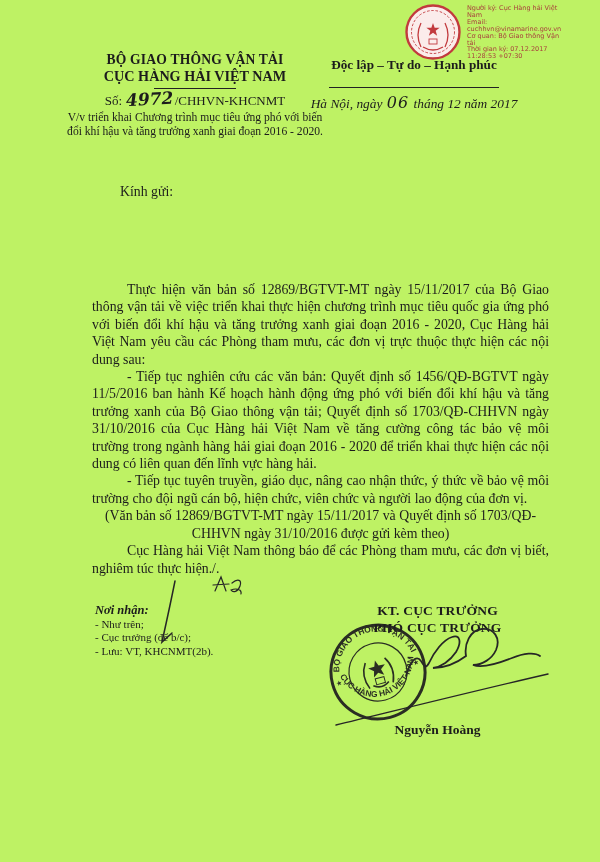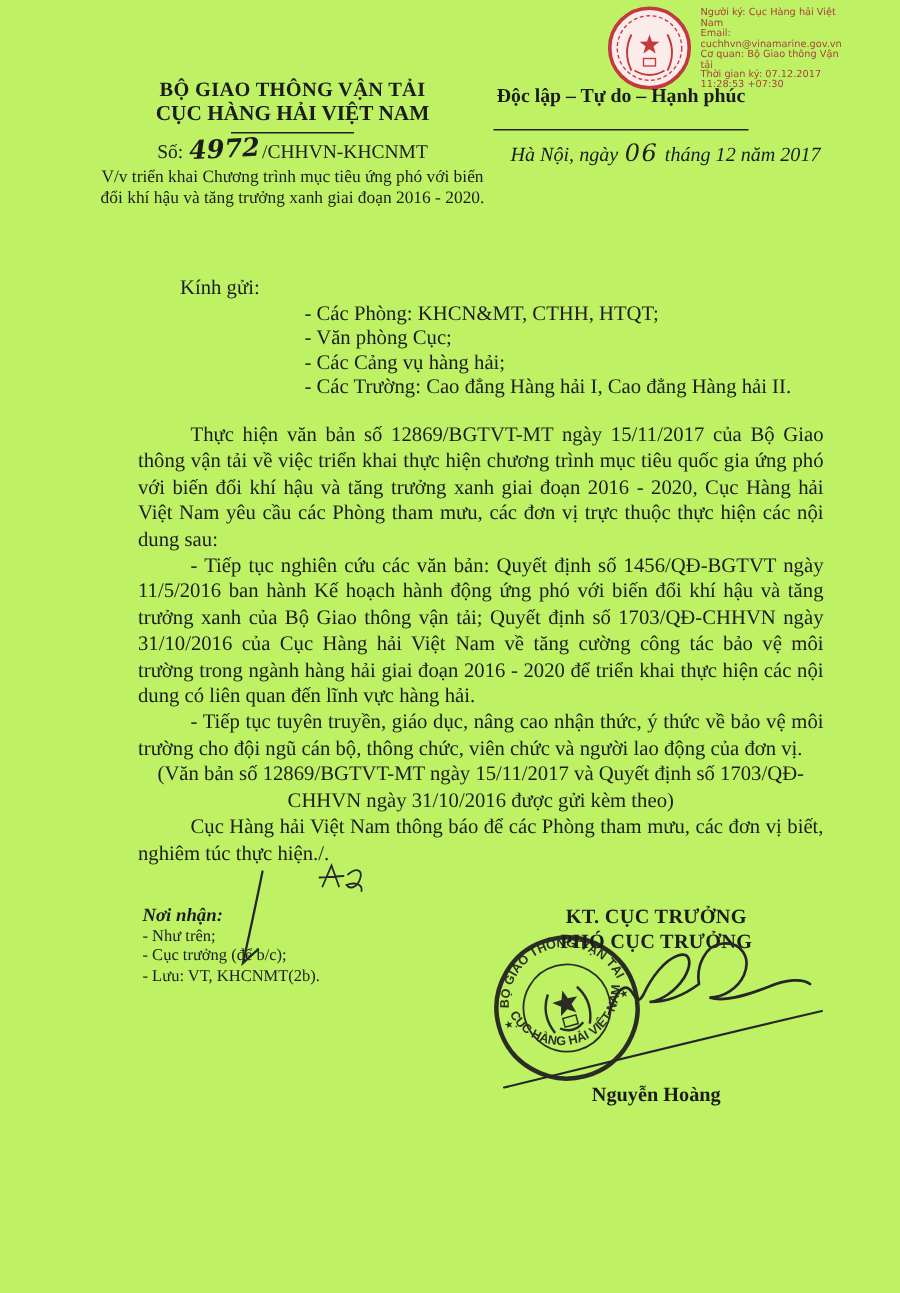--- a/index.html
+++ b/index.html
@@ -21,21 +21,21 @@
   .hand-number{display:inline-block;font-family:"DejaVu Serif",serif;font-style:italic;
                font-weight:bold;font-size:17px;line-height:12px;transform:rotate(-3deg);
                margin:0 1px;}
   .subject{font-size:11.6px;line-height:13.6px;margin-top:2px;}
 
   
   .national-block{position:absolute;left:281px;top:55px;width:266px;text-align:center;}
   .nat-l1{font-size:12.8px;font-weight:bold;white-space:nowrap;}
   .nat-l2{display:inline-block;font-size:13.2px;font-weight:bold;
           border-bottom:1.4px solid #222;padding:0 2px 14px;margin-top:1px;}
-  .date-line{margin-top:8px;font-style:italic;font-size:13.4px;white-space:nowrap;text-align:right;}
+  .date-line{margin-top:8px;font-style:italic;font-size:13.4px;white-space:nowrap;}
   .hand-day{display:inline-block;font-family:"DejaVu Serif",serif;font-style:italic;
             font-size:16px;line-height:12px;letter-spacing:1px;margin:0 1px;}
 
   
   .kinh-gui{position:absolute;left:120px;top:184px;font-size:13.8px;line-height:16.6px;}
   .kg-items{margin-left:83px;}
 
   
   .body-text{position:absolute;left:92px;top:281px;width:457px;
              font-size:13.8px;line-height:17.4px;text-align:justify;}
@@ -98,32 +98,26 @@
     <div><span class="nat-l2">Độc lập – Tự do – Hạnh phúc</span></div>
     <div class="date-line">
       <span>Hà Nội, ngày</span>
       <span class="hand-day">06</span>
       <span>tháng 12 năm 2017</span>
     </div>
   </div>
 
   <div class="kinh-gui">
     <div>Kính gửi:</div>
-    <div class="kg-items">
-      <div>- Các Phòng: KHCN&amp;MT, CTHH, HTQT;</div>
-      <div>- Văn phòng Cục;</div>
-      <div>- Các Cảng vụ hàng hải;</div>
-      <div>- Các Trường: Cao đẳng Hàng hải I, Cao đẳng Hàng hải II.</div>
-    </div>
   </div>
 
   <div class="body-text">
     <p class="ind">Thực hiện văn bản số 12869/BGTVT-MT ngày 15/11/2017 của Bộ Giao thông vận tải về việc triển khai thực hiện chương trình mục tiêu quốc gia ứng phó với biến đổi khí hậu và tăng trưởng xanh giai đoạn 2016 - 2020, Cục Hàng hải Việt Nam yêu cầu các Phòng tham mưu, các đơn vị trực thuộc thực hiện các nội dung sau:</p>
     <p class="ind">- Tiếp tục nghiên cứu các văn bản: Quyết định số 1456/QĐ-BGTVT ngày 11/5/2016 ban hành Kế hoạch hành động ứng phó với biến đổi khí hậu và tăng trưởng xanh của Bộ Giao thông vận tải; Quyết định số 1703/QĐ-CHHVN ngày 31/10/2016 của Cục Hàng hải Việt Nam về tăng cường công tác bảo vệ môi trường trong ngành hàng hải giai đoạn 2016 - 2020 để triển khai thực hiện các nội dung có liên quan đến lĩnh vực hàng hải.</p>
-    <p class="ind">- Tiếp tục tuyên truyền, giáo dục, nâng cao nhận thức, ý thức về bảo vệ môi trường cho đội ngũ cán bộ, thông chức, viên chức và người lao động của đơn vị.</p>
+    <p class="ind">- Tiếp tục tuyên truyền, giáo dục, nâng cao nhận thức, ý thức về bảo vệ môi trường cho đội ngũ cán bộ, hiện chức, viên chức và người lao động của đơn vị.</p>
     <p class="note">(Văn bản số 12869/BGTVT-MT ngày 15/11/2017 và Quyết định số 1703/QĐ-CHHVN ngày 31/10/2016 được gửi kèm theo)</p>
     <p class="ind">Cục Hàng hải Việt Nam thông báo để các Phòng tham mưu, các đơn vị biết, nghiêm túc thực hiện./.</p>
   </div>
 
   <div class="footer-left">
     <div class="fl-label">Nơi nhận:</div>
     <div>- Như trên;</div>
     <div>- Cục trưởng (để b/c);</div>
     <div>- Lưu: VT, KHCNMT(2b).</div>
   </div>

